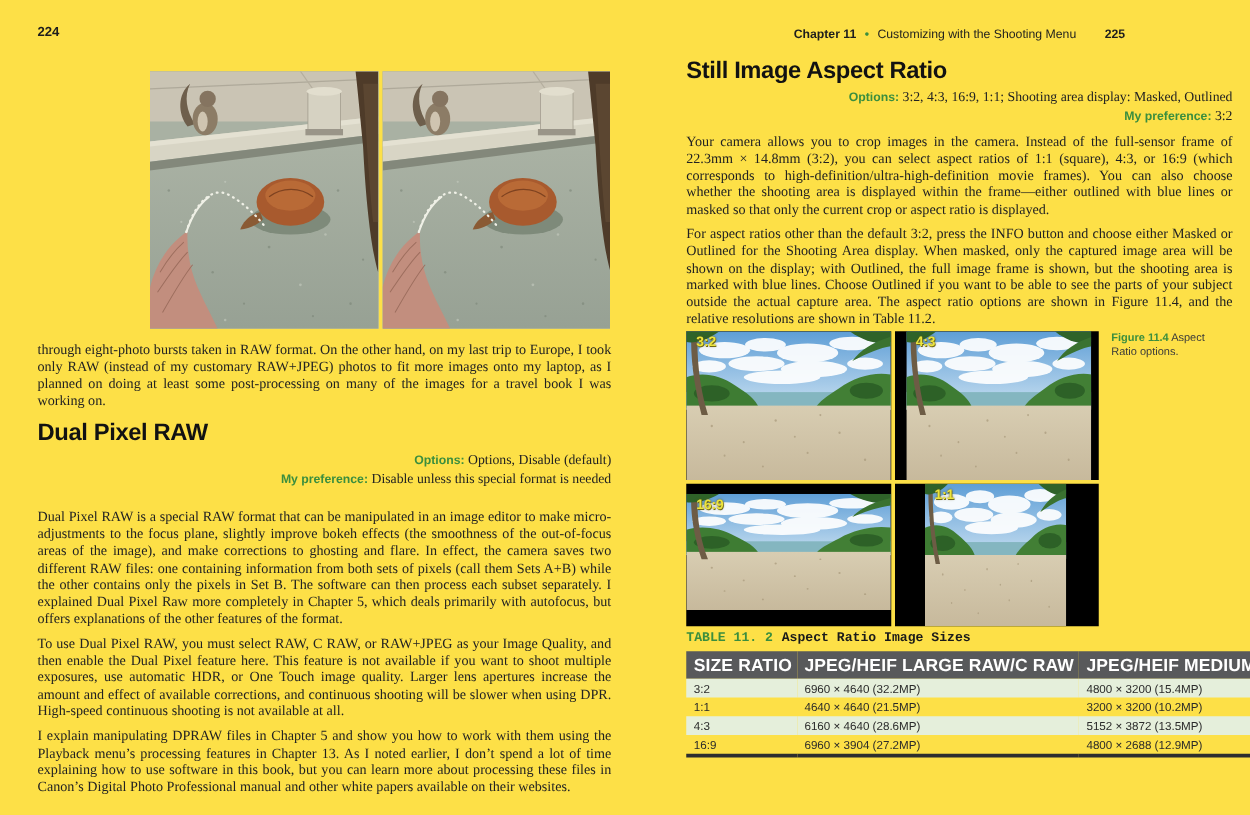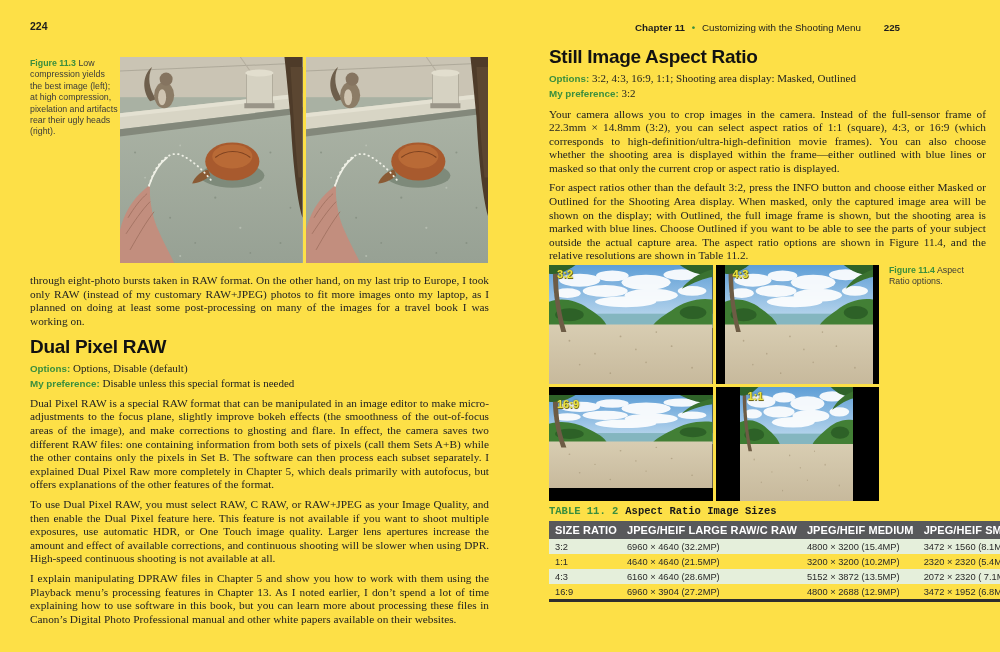--- a/index.html
+++ b/index.html
@@ -2,21 +2,21 @@
 <html><head>
 <meta charset="utf-8">
 <style>
   html,body{margin:0;padding:0;background:#ffffff;}
   .spread{position:relative;width:1000px;height:652px;background:#fde047;overflow:hidden;
           font-family:"Liberation Serif",serif;color:#232323;}
   .pagenum{position:absolute;top:20px;font:bold 10.5px "Liberation Sans",sans-serif;color:#1d1d1d;}
   .body-p{font-size:11.3px;line-height:13.6px;text-align:justify;margin:0 0 6px 0;color:#222;}
   h2.sec-title{font-family:"Liberation Sans",sans-serif;font-weight:bold;font-size:19px;
                letter-spacing:-0.3px;color:#121212;margin:8px 0 4px 0;}
-  .optline{font-size:11px;line-height:13px;margin:0 0 1.5px 0;color:#222;}
+  .optline{font-size:11px;line-height:13px;margin:0 0 1.5px 0;color:#222;text-align:right;}
   .optlabel{font-family:"Liberation Sans",sans-serif;font-weight:bold;font-size:9.8px;color:#3b8e3e;}
   .figcap{position:absolute;font-family:"Liberation Sans",sans-serif;font-size:8.8px;
           line-height:11.4px;color:#3a3a3a;}
   .figcap .flabel{font-weight:bold;color:#3b8e3e;}
 
   
   .fig3-photos{position:absolute;left:120px;top:57px;width:368px;height:206px;display:flex;gap:3px;}
   .photo{flex:1;position:relative;overflow:hidden;background:#a9b1a3;}
   svg.stretch{position:absolute;left:0;top:0;width:100%;height:100%;display:block;}
   .left-text{position:absolute;left:30px;top:274px;width:459px;}
@@ -39,21 +39,21 @@
   .ar-label{position:absolute;top:3px;left:8px;font-family:"Liberation Sans",sans-serif;
             font-weight:bold;font-size:11px;color:#ece43c;
             text-shadow:0 0 2px #5c540e,0.6px 0.6px 0 #77701c;}
 
   .tbl-wrap{position:absolute;left:549px;top:505px;width:437px;}
   .tbl-title{font-family:Liberation Mono, monospace;font-weight:bold;font-size:10.5px;
              color:#1a1a1a;margin:0 0 4px 0;}
   .tbl-title .tlabel{color:#3b8e3e;margin-right:7px;}
   table.sizes{width:100%;border-collapse:collapse;border-bottom:3px solid #2e2e2e;
               font-family:"Liberation Sans",sans-serif;}
-  table.sizes thead th{background:#58595b;color:#ffffff;font-size:11px;font-weight:bold;
+  table.sizes thead th{background:#58595b;color:#ffffff;font-size:14px;font-weight:bold;
               text-align:left;padding:3px 4px 3px 6px;letter-spacing:0.1px;white-space:nowrap;}
   table.sizes tbody td{font-size:9.3px;color:#2a2a2a;padding:2.5px 4px 2.5px 6px;white-space:nowrap;}
   table.sizes tbody tr:nth-child(odd){background:#e5efdb;}
 </style>
 </head>
 <body>
 
 <svg width="0" height="0" style="position:absolute" aria-hidden="true">
   <defs>
     <linearGradient id="sky" x1="0" y1="0" x2="0" y2="1">
@@ -151,24 +151,20 @@
       <path d="M29 128 C 33 116 39 106 47 100" stroke="#eff0e6" stroke-width="1.6" fill="none" stroke-linecap="round"></path>
       <path d="M29 128 C 36 104 50 92 62 98 C 74 104 84 114 92 124" stroke="#eff0e6" stroke-width="1.8" fill="none" stroke-linecap="round" stroke-dasharray="0.6 4"></path>
     </g>
   </defs>
 </svg>
 
 <div class="spread">
 
   <div class="pagenum" style="left:30px">224</div>
 
-  <div class="figcap" style="left:30px;top:58px;width:88px">
-    <span class="flabel">Figure 11.3</span>
-    <span>Low compression yields the best image (left); at high compression, pixelation and artifacts rear their ugly heads (right).</span>
-  </div>
 
   <div class="fig3-photos">
     <div class="photo">
       <svg class="stretch" viewBox="0 0 182 205" preserveAspectRatio="none">
           <use href="#fountain-scene"></use>
         </svg>
     </div>
     <div class="photo">
       <svg class="stretch" viewBox="0 0 182 205" preserveAspectRatio="none">
           <use href="#fountain-scene"></use>
@@ -176,21 +172,21 @@
     </div>
   </div>
 
   <div class="left-text">
     <p class="body-p">through eight-photo bursts taken in RAW format. On the other hand, on my last trip to Europe, I took only RAW (instead of my customary RAW+JPEG) photos to fit more images onto my laptop, as I planned on doing at least some post-processing on many of the images for a travel book I was working on.</p>
     <h2 class="sec-title">Dual Pixel RAW</h2>
     <p class="optline">
       <span class="optlabel">Options:</span>
       <span>Options, Disable (default)</span>
     </p>
-    <p class="optline" style="margin-bottom:7px">
+    <p class="optline" style="margin-bottom:18px">
       <span class="optlabel">My preference:</span>
       <span>Disable unless this special format is needed</span>
     </p>
     <p class="body-p">Dual Pixel RAW is a special RAW format that can be manipulated in an image editor to make micro-adjustments to the focus plane, slightly improve bokeh effects (the smoothness of the out-of-focus areas of the image), and make corrections to ghosting and flare. In effect, the camera saves two different RAW files: one containing information from both sets of pixels (call them Sets A+B) while the other contains only the pixels in Set B. The software can then process each subset separately. I explained Dual Pixel Raw more completely in Chapter 5, which deals primarily with autofocus, but offers explanations of the other features of the format.</p>
     <p class="body-p">To use Dual Pixel RAW, you must select RAW, C RAW, or RAW+JPEG as your Image Quality, and then enable the Dual Pixel feature here. This feature is not available if you want to shoot multiple exposures, use automatic HDR, or One Touch image quality. Larger lens apertures increase the amount and effect of available corrections, and continuous shooting will be slower when using DPR. High-speed continuous shooting is not available at all.</p>
     <p class="body-p">I explain manipulating DPRAW files in Chapter 5 and show you how to work with them using the Playback menu’s processing features in Chapter 13. As I noted earlier, I don’t spend a lot of time explaining how to use software in this book, but you can learn more about processing these files in Canon’s Digital Photo Professional manual and other white papers available on their websites.</p>
   </div>
 
   <div class="running">
     <span class="chap">Chapter 11</span>

